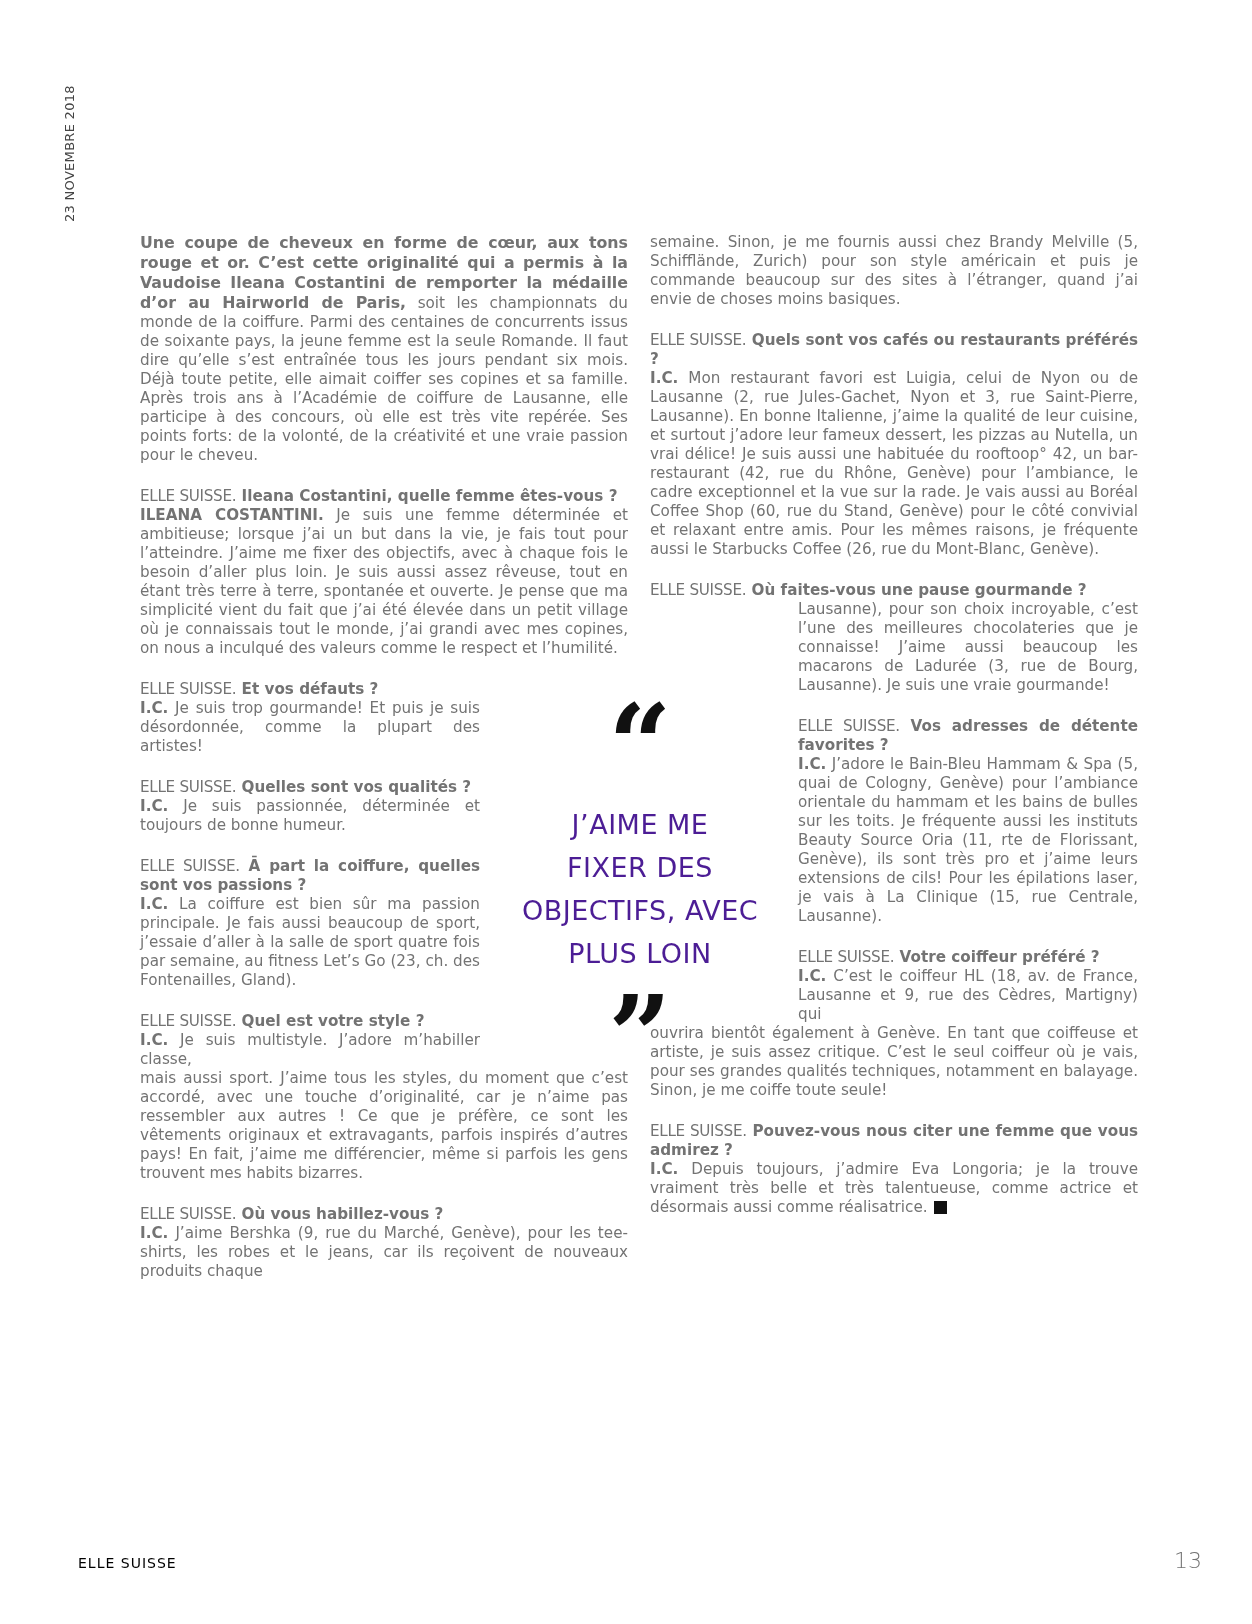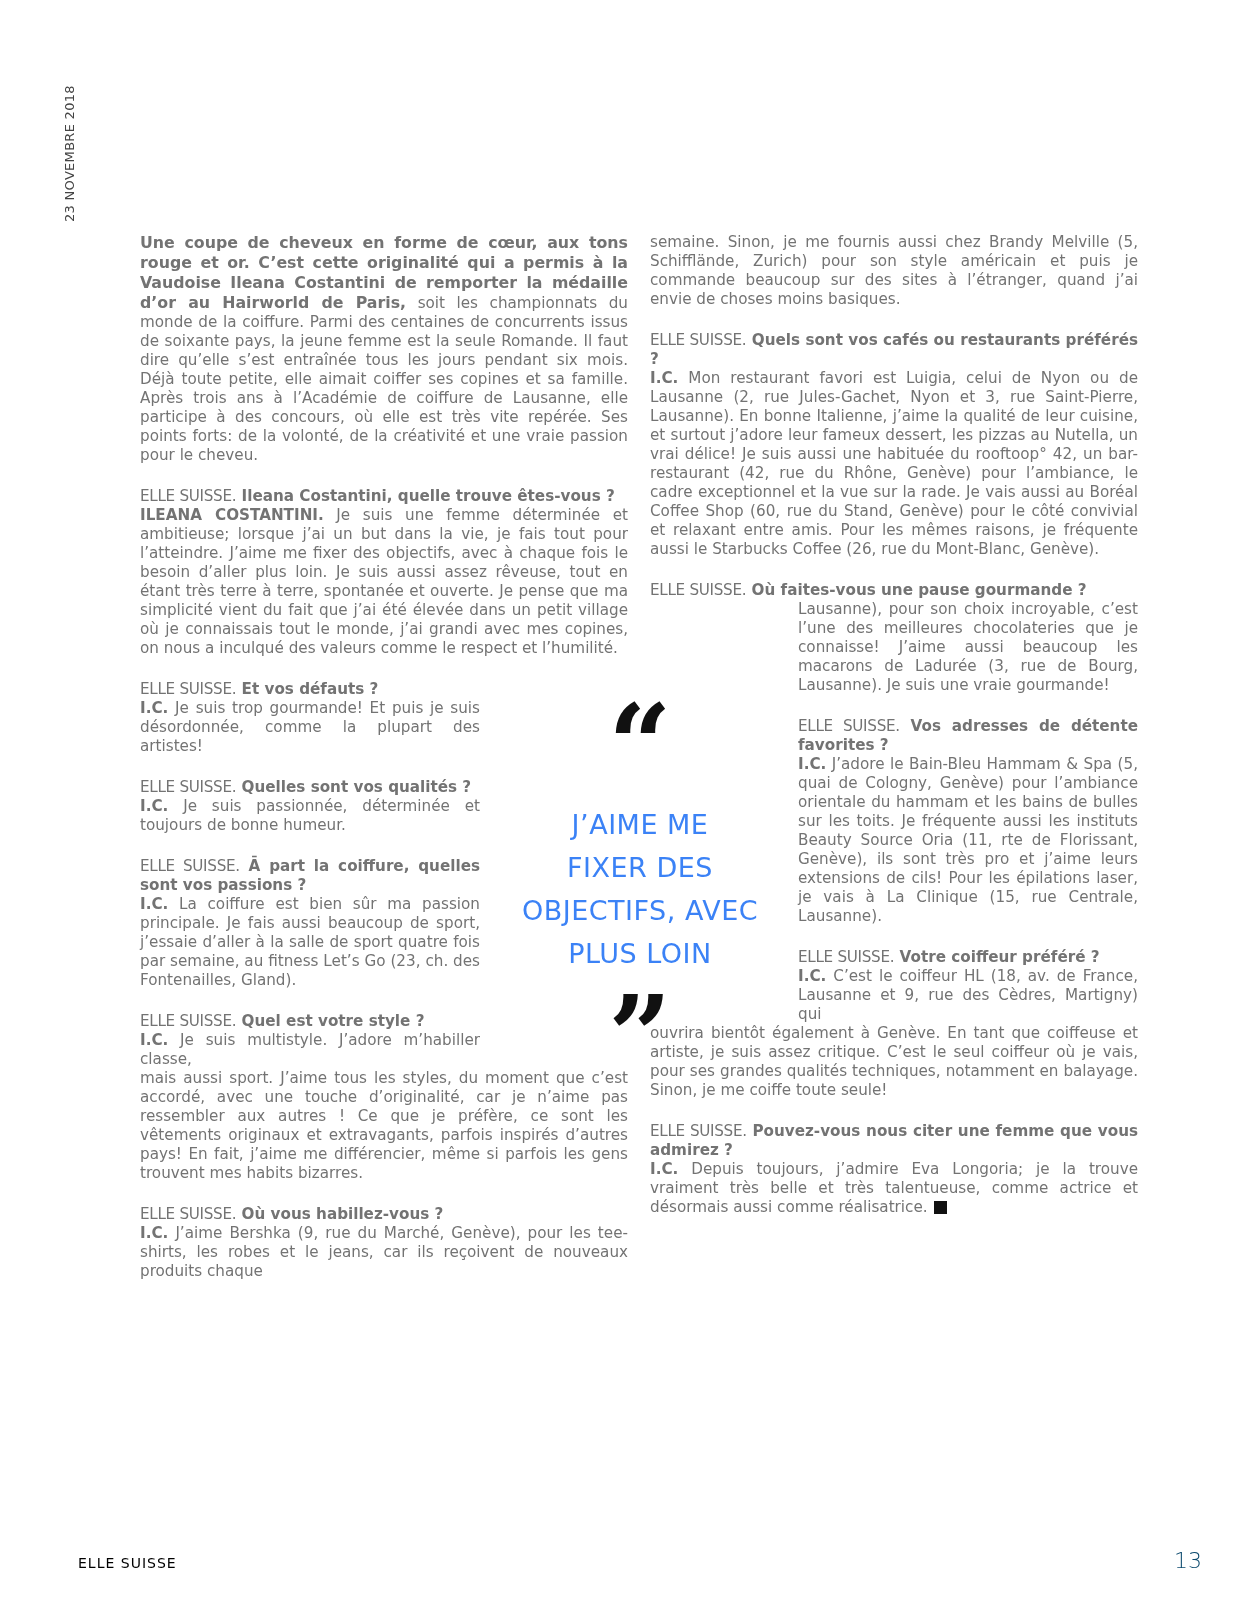--- a/index.html
+++ b/index.html
@@ -12,38 +12,38 @@
   .lead { font-weight:bold; font-size:15.8px; }
   .q { font-weight:bold; }
   .q .brand, .a .brand { font-weight:normal; letter-spacing:-0.3px; }
   .ic { font-weight:bold; }
   #col-left { left:140px; top:233px; width:488px; }
   #col-right { left:650px; top:233px; width:488px; }
   .narrow { width:340px; }
   .indent { margin-left:148px !important; }
   .pull { position:absolute; left:510px; top:705px; width:260px; text-align:center; }
   .pull .qm { font-family:"DejaVu Serif", serif; font-weight:bold; font-size:110px; line-height:80px; height:80px; color:#111; }
-  .pull .qt { font-size:27px; line-height:43px; letter-spacing:0.5px; margin-top:18px; margin-bottom:22px; color:#3b82f6; }
+  .pull .qt { font-size:27px; line-height:43px; letter-spacing:0.5px; margin-top:18px; margin-bottom:22px; color:#4c1d95; }
   .footer-brand { position:absolute; left:78px; top:1555px; font-size:14px; letter-spacing:1px; color:#000000; }
-  .page-num { position:absolute; right:50px; top:1548px; font-size:22px; font-weight:300; color:#0c4a6e; }
+  .page-num { position:absolute; right:50px; top:1548px; font-size:22px; font-weight:300; color:#737373; }
   .endmark { display:inline-block; width:13px; height:13px; background:#111; vertical-align:middle; margin-left:6px; }
   .l { display:block; }
 </style>
 </head>
 <body>
 
 <div class="date">23 NOVEMBRE 2018</div>
 
 <div class="col" id="col-left">
   <p>
     <span class="lead">Une coupe de cheveux en forme de cœur, aux tons rouge et or. C’est cette originalité qui a permis à la Vaudoise Ileana Costantini de remporter la médaille d’or au Hairworld de Paris,</span><span> soit les championnats du monde de la coiffure. Parmi des centaines de concurrents issus de soixante pays, la jeune femme est la seule Romande. Il faut dire qu’elle s’est entraînée tous les jours pendant six mois. Déjà toute petite, elle aimait coiffer ses copines et sa famille. Après trois ans à l’Académie de coiffure de Lausanne, elle participe à des concours, où elle est très vite repérée. Ses points forts: de la volonté, de la créativité et une vraie passion pour le cheveu.</span>
   </p>
 
   <p>
-    <span class="q l"><span class="brand">ELLE SUISSE.</span><span> Ileana Costantini, quelle trouve êtes-vous ?</span></span>
+    <span class="q l"><span class="brand">ELLE SUISSE.</span><span> Ileana Costantini, quelle femme êtes-vous ?</span></span>
     <span class="ic">ILEANA COSTANTINI.</span><span> Je suis une femme déterminée et ambitieuse; lorsque j’ai un but dans la vie, je fais tout pour l’atteindre. J’aime me fixer des objectifs, avec à chaque fois le besoin d’aller plus loin. Je suis aussi assez rêveuse, tout en étant très terre à terre, spontanée et ouverte. Je pense que ma simplicité vient du fait que j’ai été élevée dans un petit village où je connaissais tout le monde, j’ai grandi avec mes copines, on nous a inculqué des valeurs comme le respect et l’humilité.</span>
   </p>
 
   <p class="narrow">
     <span class="q l"><span class="brand">ELLE SUISSE.</span><span> Et vos défauts ?</span></span>
     <span class="ic">I.C.</span><span> Je suis trop gourmande! Et puis je suis désordonnée, comme la plupart des artistes!</span>
   </p>
 
   <p class="narrow">
     <span class="q l"><span class="brand">ELLE SUISSE.</span><span> Quelles sont vos qualités ?</span></span>

